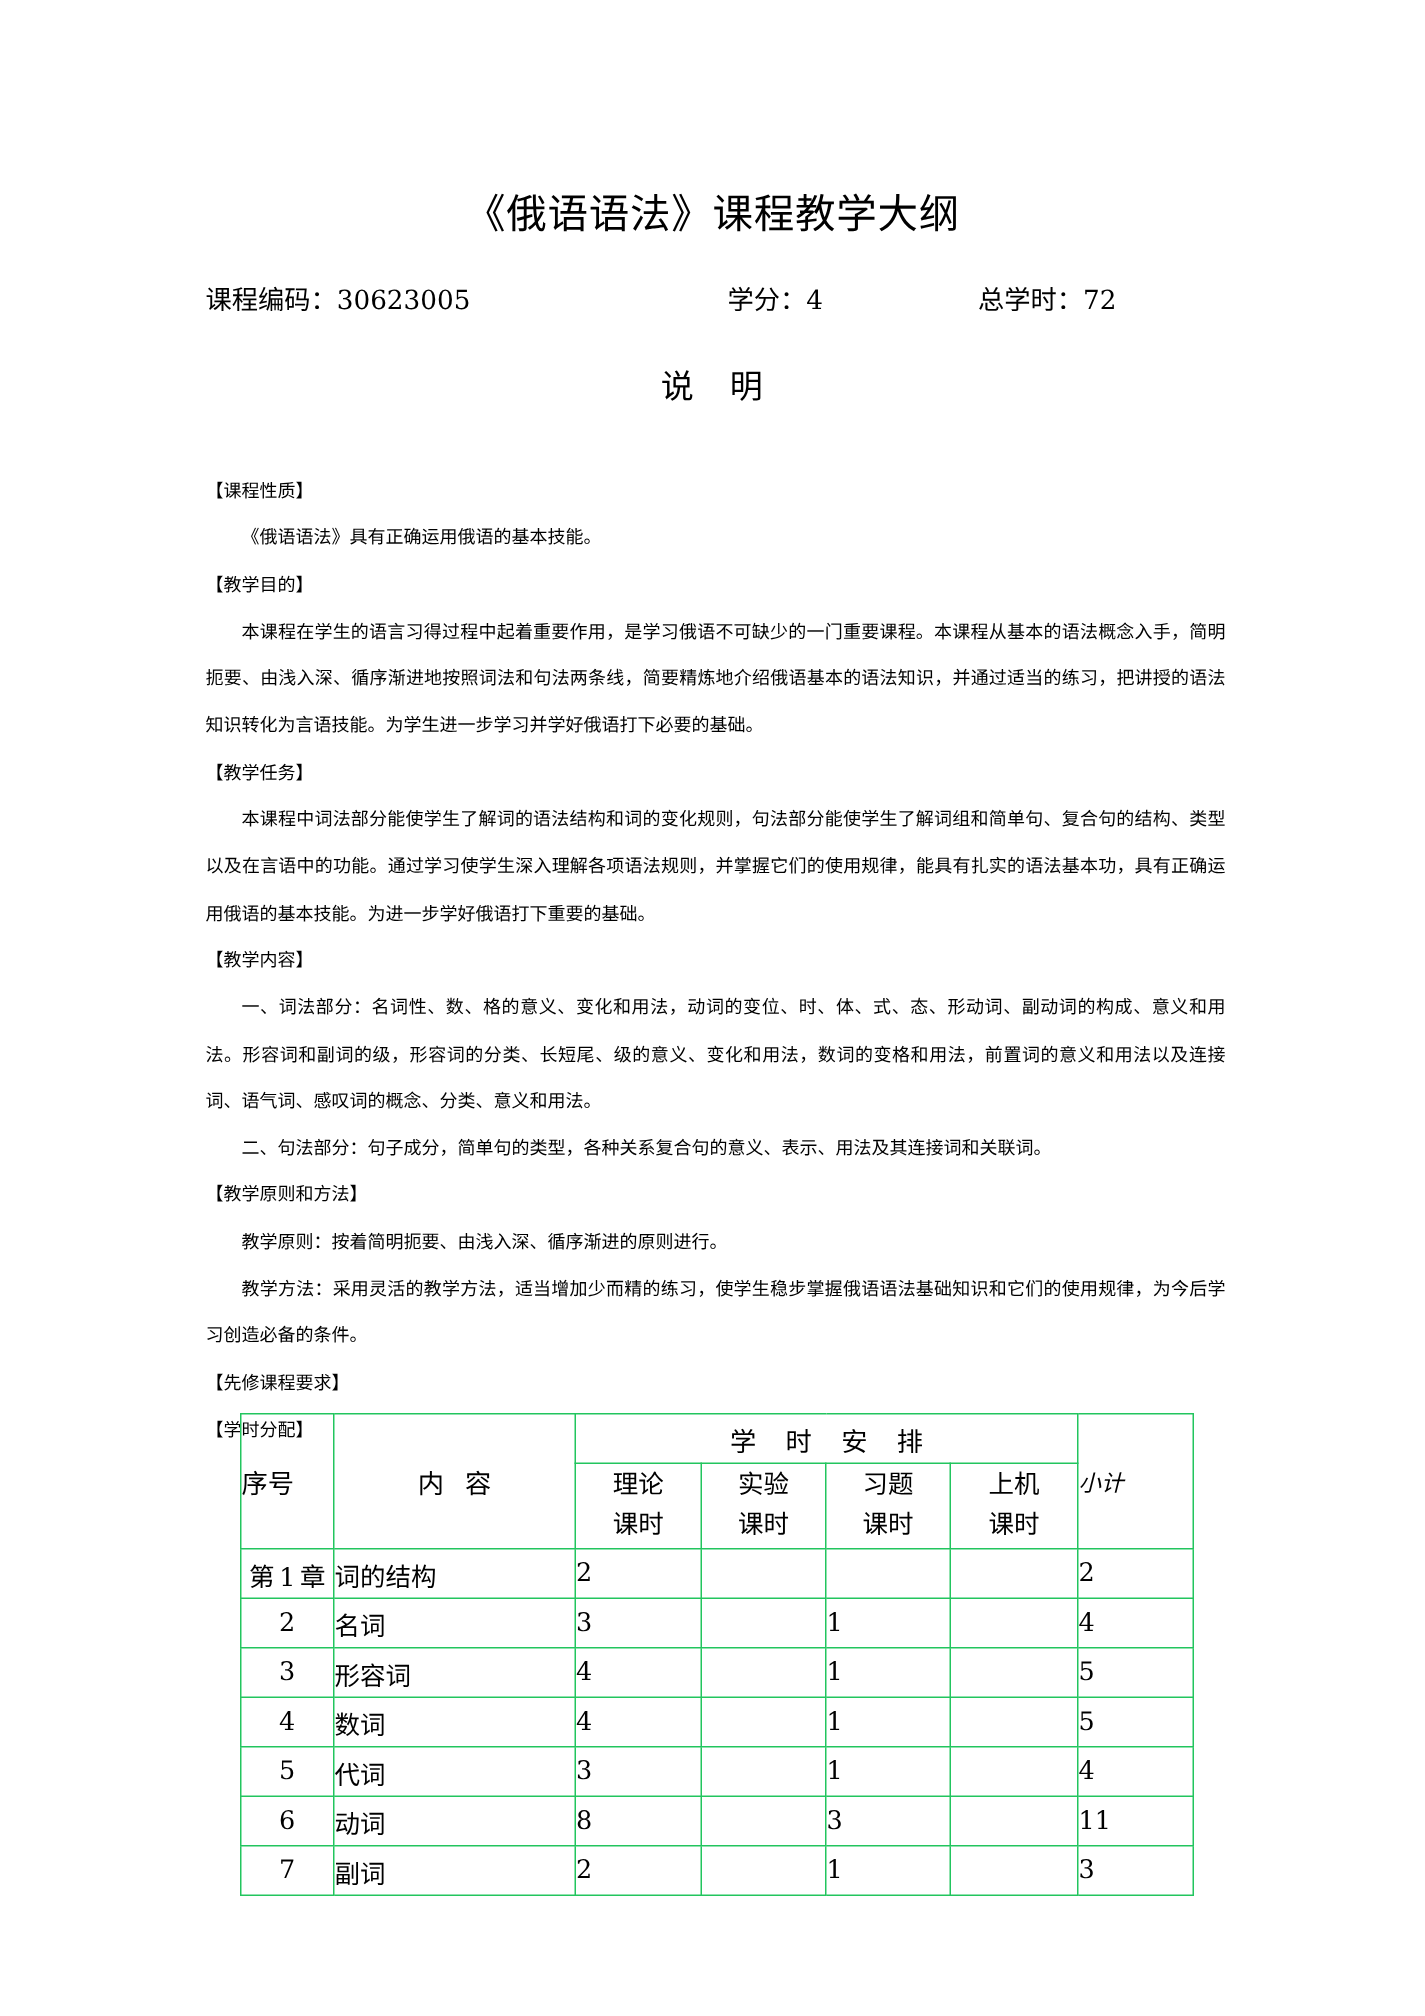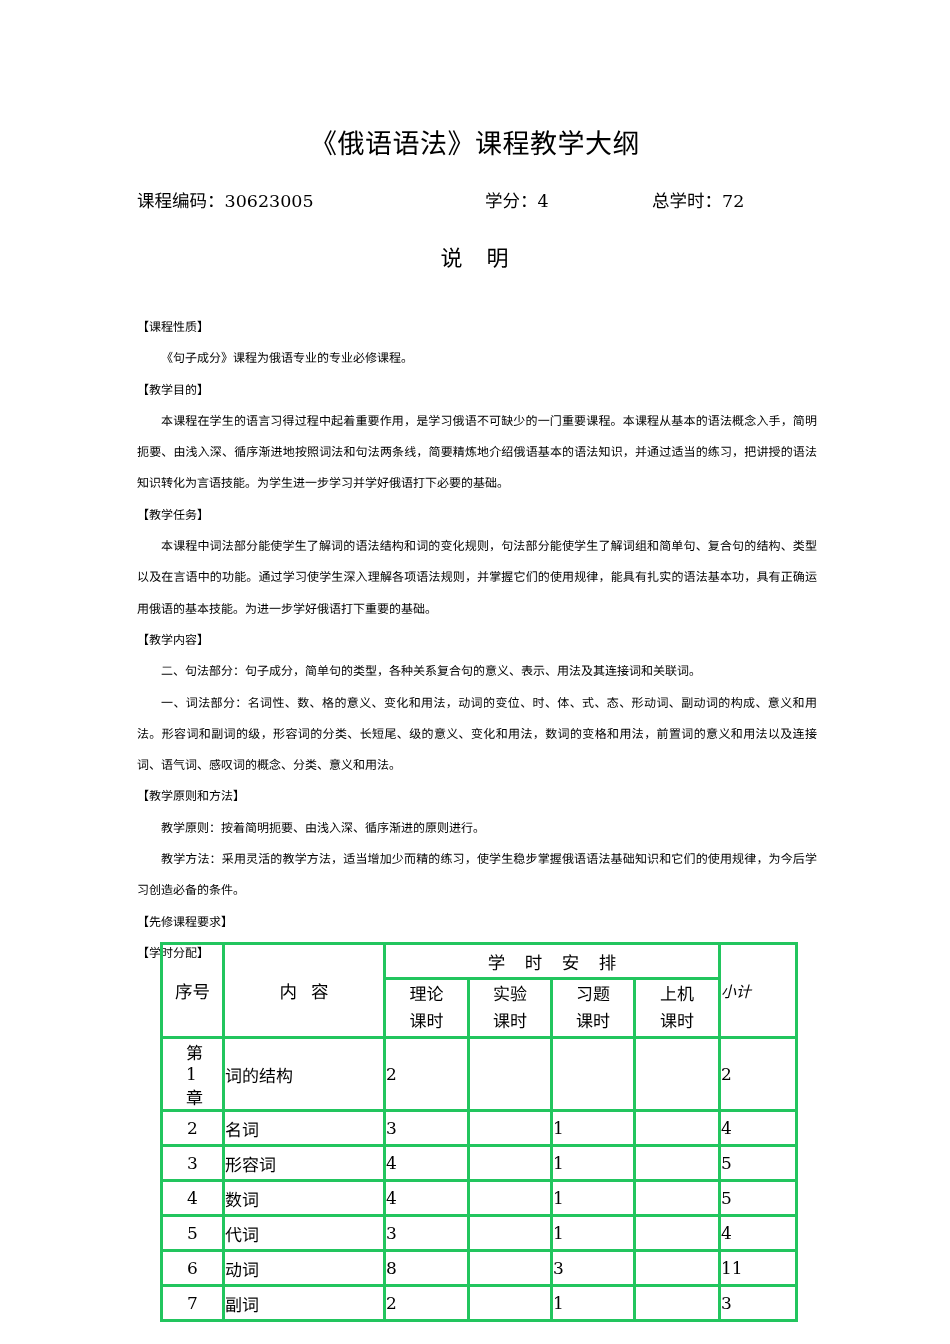--- a/index.html
+++ b/index.html
@@ -87,21 +87,21 @@
     top: 942px;
     width: 635px;
   }
   table.hours {
     border-collapse: collapse;
     width: 635px;
     table-layout: fixed;
     font-size: 17px;
   }
   table.hours td, table.hours th {
-    border: 3px solid #22c55e;
+    border: 1px solid #22c55e;
     font-weight: normal;
     padding: 0;
     vertical-align: middle;
   }
   .c-no    { width: 62px; }
   .c-cont  { width: 161px; }
   .c-th    { width: 84px; }
   .c-ex    { width: 83px; }
   .c-pr    { width: 83px; }
   .c-comp  { width: 85px; }
@@ -114,42 +114,41 @@
     font-size: 17.5px;
   }
   .subhead {
     text-align: center;
     height: 56px;
     line-height: 27px;
     font-size: 17px;
   }
   .subhead span { display: block; }
   .rowhead-no {
-    text-align: center;
     font-size: 17.5px;
   }
   .rowhead-cont {
     text-align: center;
     font-size: 17.5px;
     letter-spacing: 14px;
     text-indent: 14px;
   }
   .rowhead-sum {
     font-size: 15px;
     font-style: italic;
   }
   td.body-no {
     text-align: center;
     height: 32px;
     font-size: 17px;
   }
   td.body-no.wide {
     text-align: justify;
     text-align-last: justify;
-    padding: 0 23px;
+    padding: 0 5px;
   }
   td.body-cell {
     text-align: left;
     height: 32px;
     padding-left: 7px;
     font-size: 17px;
   }
   td.body-num {
     text-align: left;
     height: 32px;
@@ -168,31 +167,31 @@
     <span class="meta-code">课程编码：30623005</span>
     <span class="meta-credit">学分：4</span>
     <span class="meta-hours">总学时：72</span>
   </div>
 
   <div class="section-title">说　明</div>
 
   <div class="body-block">
 
     <p class="heading">【课程性质】</p>
-    <p class="para">《句子成分》课程为俄语专业的专业必修课程。</p>
+    <p class="para">《俄语语法》具有正确运用俄语的基本技能。</p>
 
     <p class="heading">【教学目的】</p>
     <p class="para">本课程在学生的语言习得过程中起着重要作用，是学习俄语不可缺少的一门重要课程。本课程从基本的语法概念入手，简明扼要、由浅入深、循序渐进地按照词法和句法两条线，简要精炼地介绍俄语基本的语法知识，并通过适当的练习，把讲授的语法知识转化为言语技能。为学生进一步学习并学好俄语打下必要的基础。</p>
 
     <p class="heading">【教学任务】</p>
     <p class="para">本课程中词法部分能使学生了解词的语法结构和词的变化规则，句法部分能使学生了解词组和简单句、复合句的结构、类型以及在言语中的功能。通过学习使学生深入理解各项语法规则，并掌握它们的使用规律，能具有扎实的语法基本功，具有正确运用俄语的基本技能。为进一步学好俄语打下重要的基础。</p>
 
     <p class="heading">【教学内容】</p>
+    <p class="para">一、词法部分：名词性、数、格的意义、变化和用法，动词的变位、时、体、式、态、形动词、副动词的构成、意义和用法。形容词和副词的级，形容词的分类、长短尾、级的意义、变化和用法，数词的变格和用法，前置词的意义和用法以及连接词、语气词、感叹词的概念、分类、意义和用法。</p>
     <p class="para">二、句法部分：句子成分，简单句的类型，各种关系复合句的意义、表示、用法及其连接词和关联词。</p>
-    <p class="para">一、词法部分：名词性、数、格的意义、变化和用法，动词的变位、时、体、式、态、形动词、副动词的构成、意义和用法。形容词和副词的级，形容词的分类、长短尾、级的意义、变化和用法，数词的变格和用法，前置词的意义和用法以及连接词、语气词、感叹词的概念、分类、意义和用法。</p>
 
     <p class="heading">【教学原则和方法】</p>
     <p class="para">教学原则：按着简明扼要、由浅入深、循序渐进的原则进行。</p>
     <p class="para">教学方法：采用灵活的教学方法，适当增加少而精的练习，使学生稳步掌握俄语语法基础知识和它们的使用规律，为今后学习创造必备的条件。</p>
 
     <p class="heading">【先修课程要求】</p>
 
     <p class="heading">【学时分配】</p>
   </div>
 

